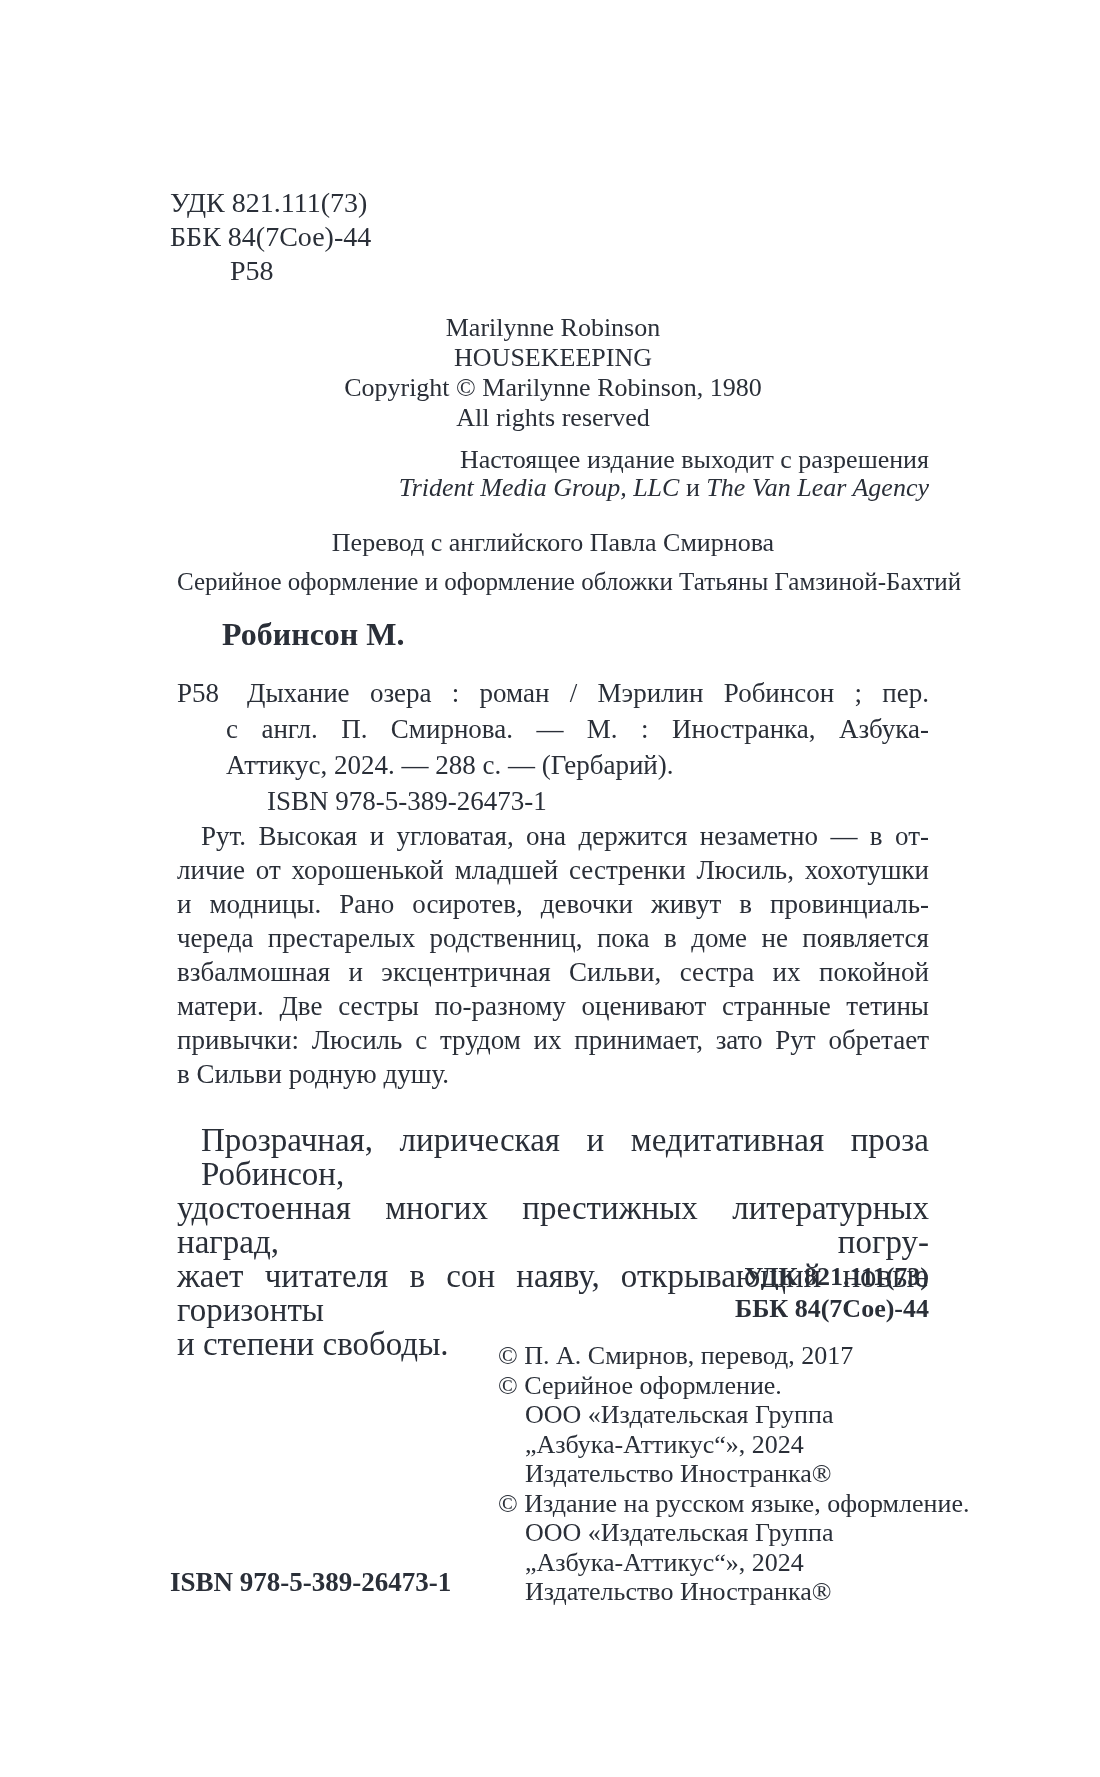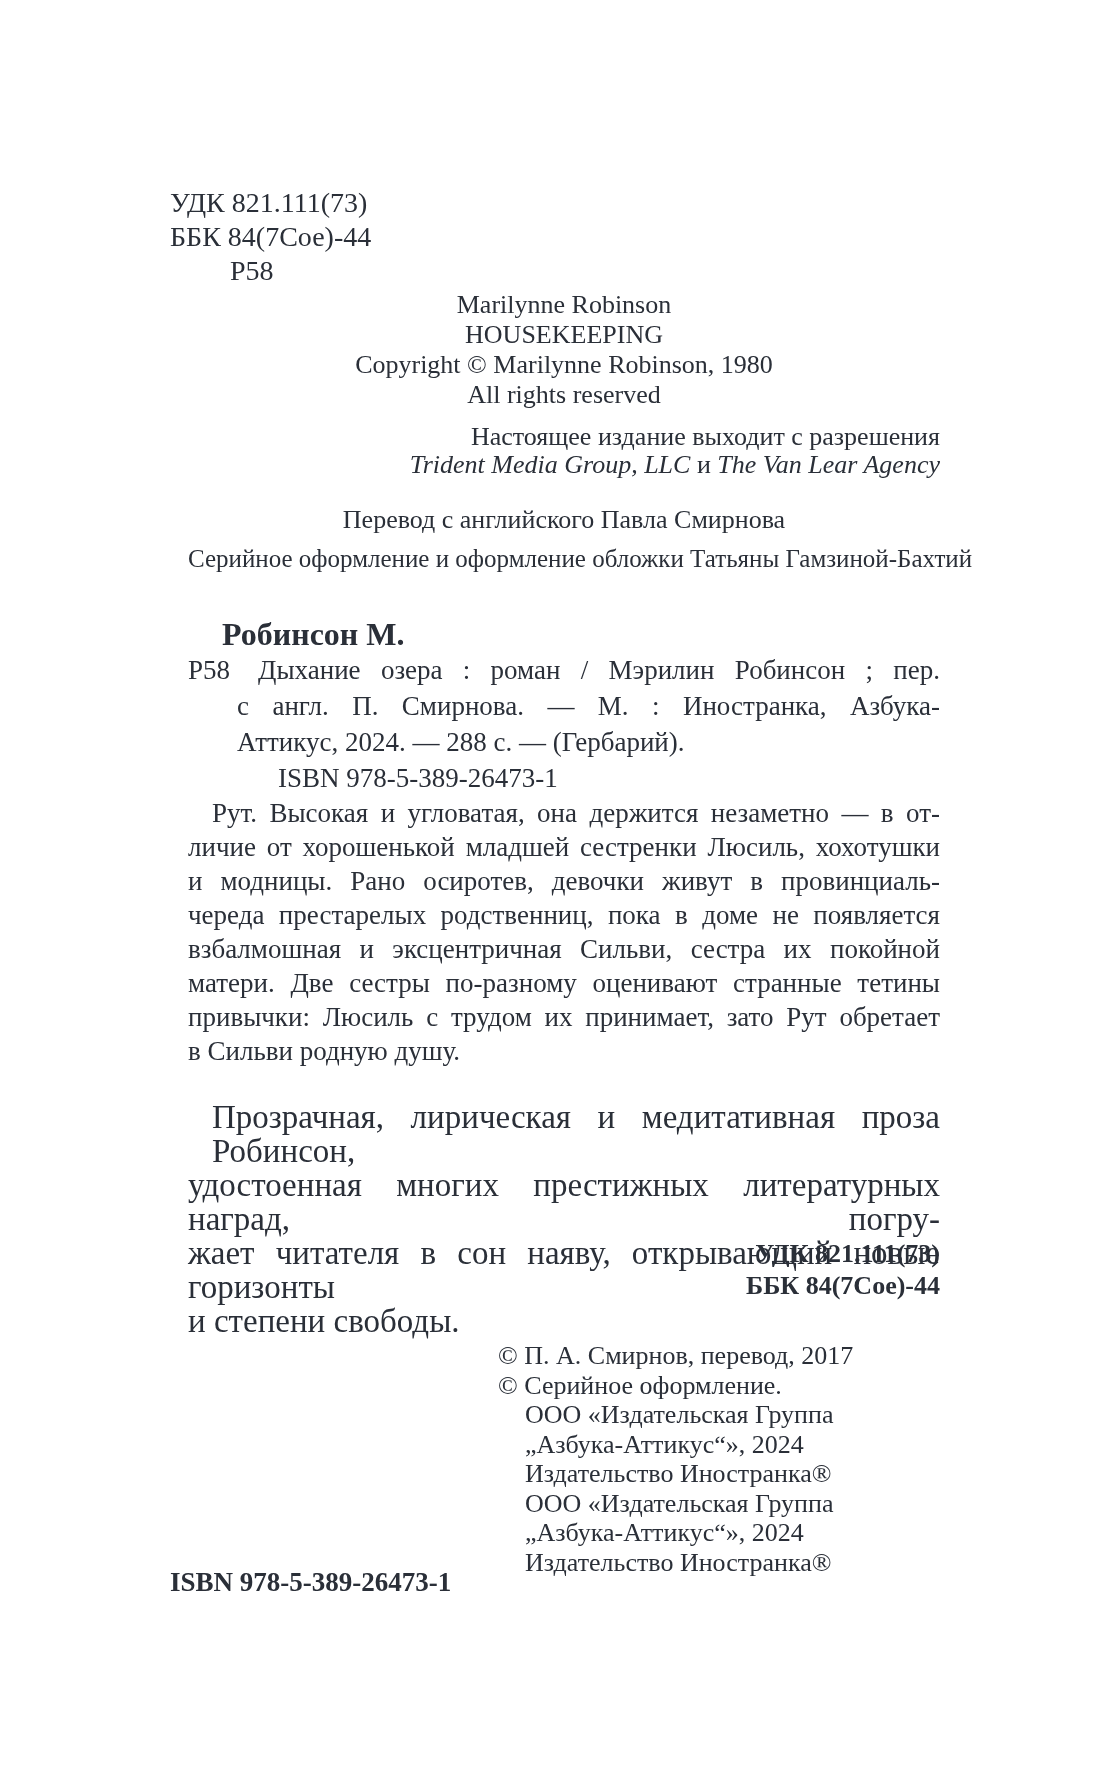--- a/index.html
+++ b/index.html
@@ -5,21 +5,21 @@
   html,body{margin:0;padding:0;}
   body{
     width:1100px;height:1777px;
     background:#ffffff;
     font-family:"Liberation Serif", serif;
     color:#2a2f38;
     position:relative;
     overflow:hidden;
   }
   .abs{position:absolute;}
-  .col{left:188px;width:752px;}
+  .col{left:177px;width:752px;margin-top:23px;}
   
   .top-codes{top:186px;left:170px;font-size:28px;line-height:34px;}
   .top-codes .code-row{white-space:nowrap;}
   .top-codes .code-indent{padding-left:60px;}
   
   .eng-block{top:290px;text-align:center;font-size:26px;line-height:30px;}
   
   .perm-block{top:423px;text-align:right;font-size:26px;line-height:28px;}
   .ital{font-style:italic;}
   
@@ -107,18 +107,19 @@
   <div>УДК 821.111(73)</div>
   <div>ББК 84(7Сое)-44</div>
 </div>
 
 <div class="abs copy-block">
   <div class="row">© П. А. Смирнов, перевод, 2017</div>
   <div class="row">© Серийное оформление.</div>
   <div class="row cont">ООО «Издательская Группа</div>
   <div class="row cont">„Азбука-Аттикус“», 2024</div>
   <div class="row cont">Издательство Иностранка®</div>
+  <div class="row">© Издание на русском языке, оформление.</div>
   <div class="row cont">ООО «Издательская Группа</div>
   <div class="row cont">„Азбука-Аттикус“», 2024</div>
   <div class="row cont">Издательство Иностранка®</div>
 </div>
 
 <div class="abs isbn-bottom">ISBN 978-5-389-26473-1</div>
 
 </body></html>

